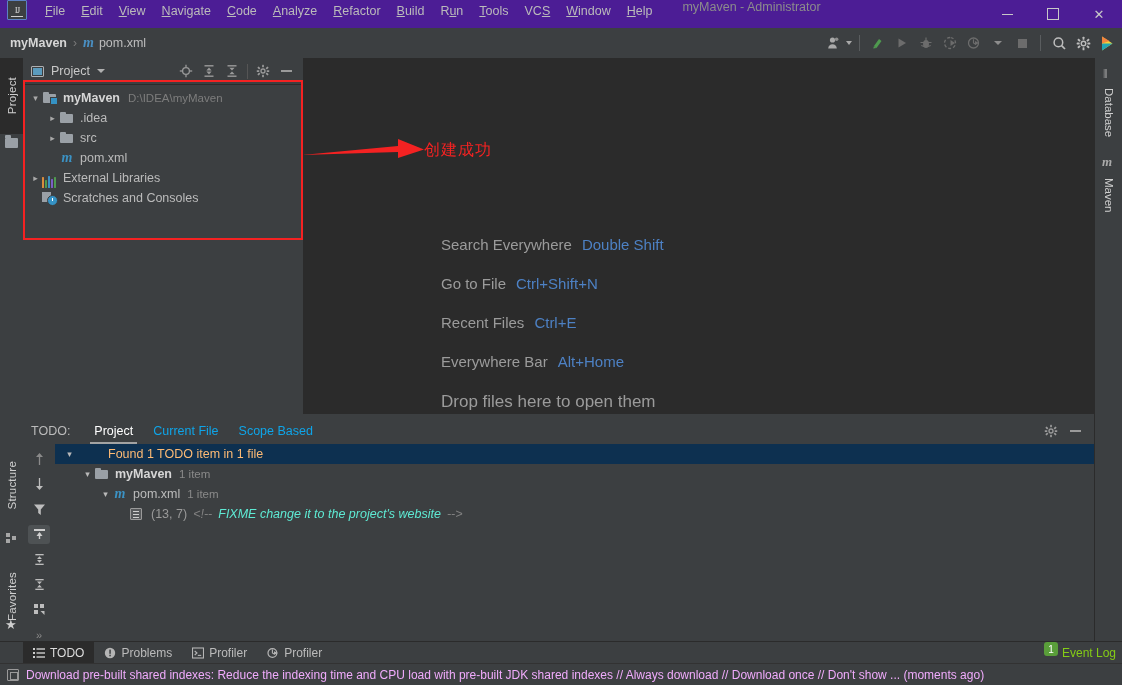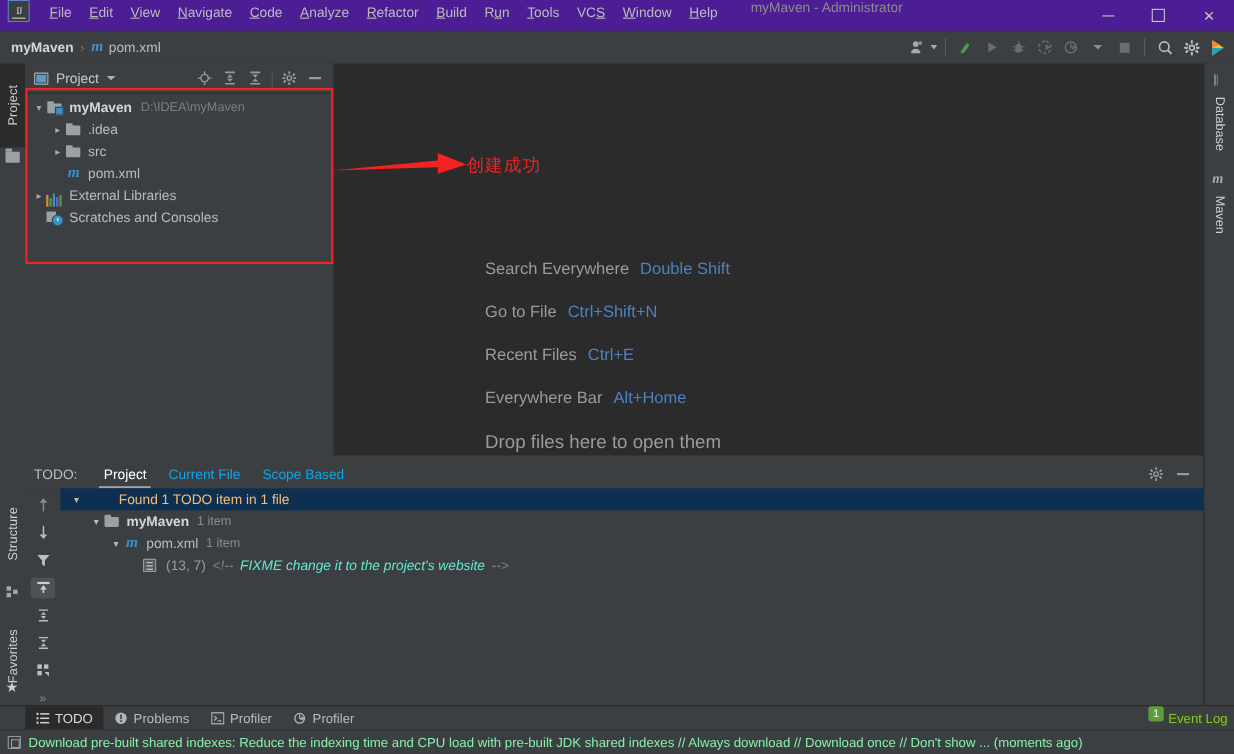--- a/index.html
+++ b/index.html
@@ -297,21 +297,21 @@
   .statusbar {
     position: absolute; left: 0; bottom: 0; width: 1122px; height: 21px;
     background: #3c3f41; display: flex; align-items: center; gap: 7px;
     padding-left: 7px; border-top: 1px solid #323232;
   }
   .sb-ic {
     width: 12px; height: 12px; border: 1px solid #9a9a9a; border-radius: 1px; flex:none;
     position: relative; box-sizing:border-box;
   }
   .sb-ic::after{ content:""; position:absolute; left:2px; top:2px; width:6px; height:6px; border:1px solid #9a9a9a;}
-  .sb-text { color: #86efac; font-size: 12px; white-space: nowrap; }
+  .sb-text { color: #f0abfc; font-size: 12px; white-space: nowrap; }
 
   .watermark {
     position: absolute; right: 6px; bottom: 6px; z-index: 60;
     color: rgba(190,190,190,0.55); font-size: 23px; letter-spacing: 1px;
     pointer-events: none; white-space: nowrap;
   }
 </style>
 </head>
 <body>
 

